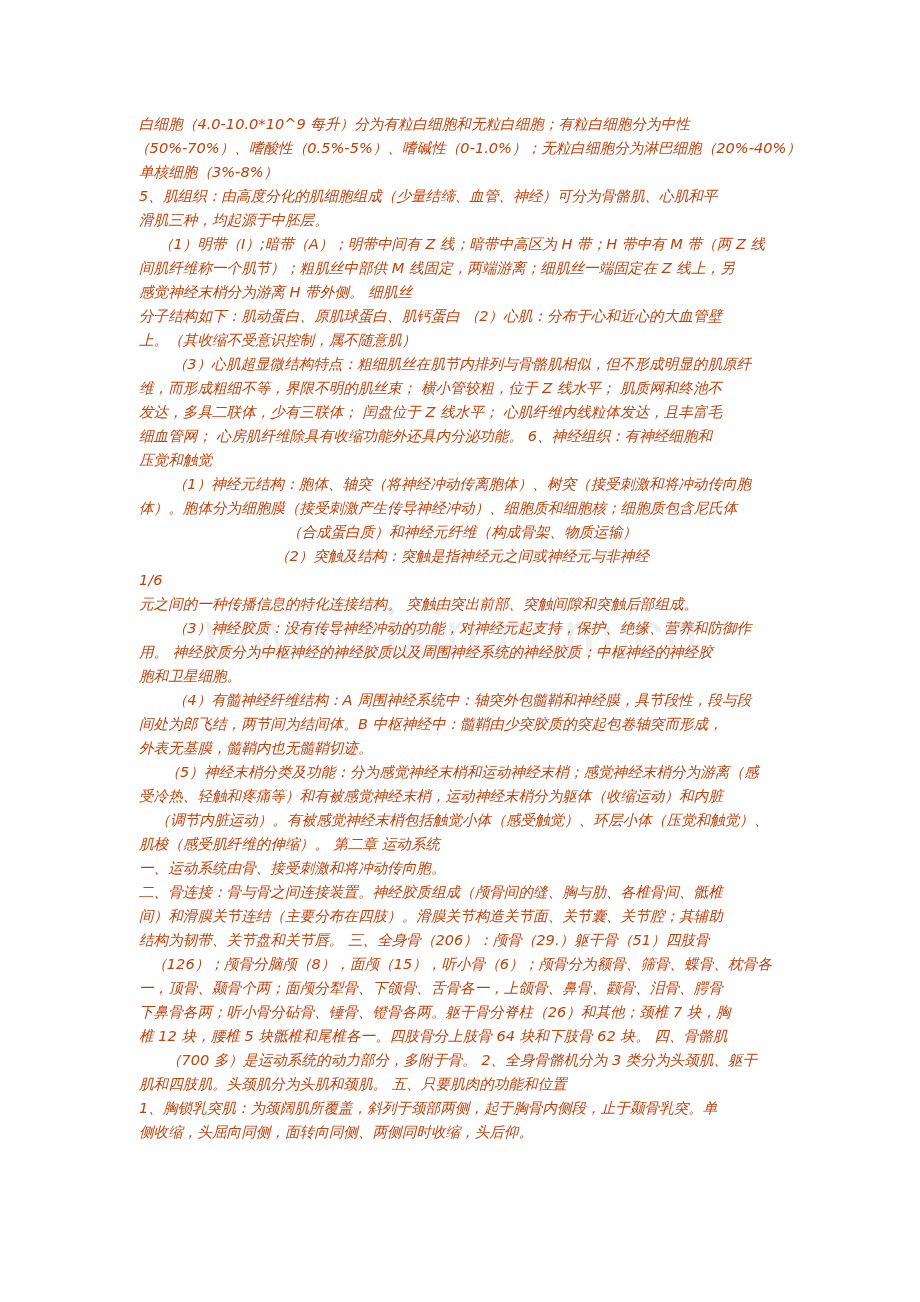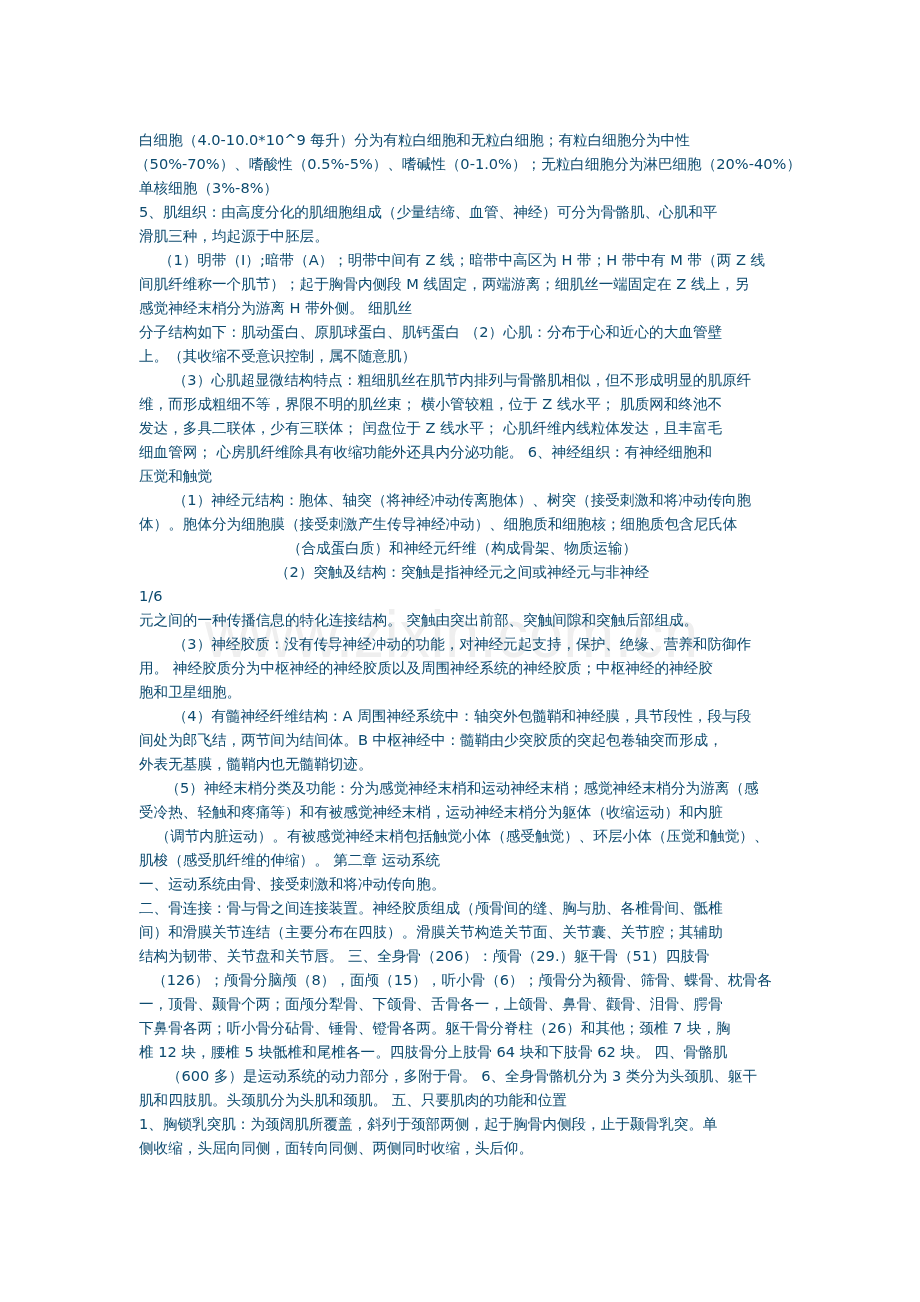--- a/index.html
+++ b/index.html
@@ -1,20 +1,20 @@
 <!DOCTYPE html>
 <html><head>
 <meta charset="utf-8">
 <style>
   html, body { margin: 0; padding: 0; background: #ffffff; }
   body { width: 920px; height: 1302px; position: relative; overflow: hidden; }
   .page {
-    position: absolute; left: 139px; top: 128px; width: 650px;
+    position: absolute; left: 139px; top: 112px; width: 650px;
     font-family: "DejaVu Sans", "Liberation Sans", sans-serif;
-    font-size: 14.6px; line-height: 24px; color: #0c4a6e;
+    font-size: 14.6px; line-height: 24px; color: #c2410c; font-style: italic;
   }
   .line { white-space: nowrap; height: 24px; overflow: visible; }
   .line.indent { margin-left: -4px; text-align: center; }
   .watermark {
     position: absolute; left: 205px; top: 596px;
     font-family: "Liberation Sans", sans-serif; font-size: 66px;
     letter-spacing: 1px; color: #efefef; z-index: 0; white-space: nowrap;
     transform: scaleX(0.92); transform-origin: left top;
   }
   .page { z-index: 1; }
@@ -24,21 +24,21 @@
 
 <div class="watermark">www.zixin.com.cn</div>
 
 <div class="page">
   <div class="line">白细胞（4.0-10.0*10^9 每升）分为有粒白细胞和无粒白细胞；有粒白细胞分为中性</div>
   <div class="line indent">（50%-70%）、嗜酸性（0.5%-5%）、嗜碱性（0-1.0%）；无粒白细胞分为淋巴细胞（20%-40%）</div>
   <div class="line">单核细胞（3%-8%）</div>
   <div class="line">5、肌组织：由高度分化的肌细胞组成（少量结缔、血管、神经）可分为骨骼肌、心肌和平</div>
   <div class="line">滑肌三种，均起源于中胚层。</div>
   <div class="line indent">（1）明带（I）;暗带（A）；明带中间有 Z 线；暗带中高区为 H 带；H 带中有 M 带（两 Z 线</div>
-  <div class="line">间肌纤维称一个肌节）；起于胸骨内侧段 M 线固定，两端游离；细肌丝一端固定在 Z 线上，另</div>
+  <div class="line">间肌纤维称一个肌节）；粗肌丝中部供 M 线固定，两端游离；细肌丝一端固定在 Z 线上，另</div>
   <div class="line">感觉神经末梢分为游离 H 带外侧。  细肌丝</div>
   <div class="line">分子结构如下：肌动蛋白、原肌球蛋白、肌钙蛋白  （2）心肌：分布于心和近心的大血管壁</div>
   <div class="line">上。（其收缩不受意识控制，属不随意肌）</div>
   <div class="line indent">（3）心肌超显微结构特点：粗细肌丝在肌节内排列与骨骼肌相似，但不形成明显的肌原纤</div>
   <div class="line">维，而形成粗细不等，界限不明的肌丝束；  横小管较粗，位于 Z 线水平；  肌质网和终池不</div>
   <div class="line">发达，多具二联体，少有三联体；  闰盘位于 Z 线水平；  心肌纤维内线粒体发达，且丰富毛</div>
   <div class="line">细血管网；  心房肌纤维除具有收缩功能外还具内分泌功能。  6、神经组织：有神经细胞和</div>
   <div class="line">压觉和触觉</div>
   <div class="line indent">（1）神经元结构：胞体、轴突（将神经冲动传离胞体）、树突（接受刺激和将冲动传向胞</div>
   <div class="line">体）。胞体分为细胞膜（接受刺激产生传导神经冲动）、细胞质和细胞核；细胞质包含尼氏体</div>
@@ -57,17 +57,17 @@
   <div class="line indent">（调节内脏运动）。有被感觉神经末梢包括触觉小体（感受触觉）、环层小体（压觉和触觉）、</div>
   <div class="line">肌梭（感受肌纤维的伸缩）。  第二章  运动系统</div>
   <div class="line">一、运动系统由骨、接受刺激和将冲动传向胞。</div>
   <div class="line">二、骨连接：骨与骨之间连接装置。神经胶质组成（颅骨间的缝、胸与肋、各椎骨间、骶椎</div>
   <div class="line">间）和滑膜关节连结（主要分布在四肢）。滑膜关节构造关节面、关节囊、关节腔；其辅助</div>
   <div class="line">结构为韧带、关节盘和关节唇。  三、全身骨（206）：颅骨（29.）躯干骨（51）四肢骨</div>
   <div class="line indent">（126）；颅骨分脑颅（8），面颅（15），听小骨（6）；颅骨分为额骨、筛骨、蝶骨、枕骨各</div>
   <div class="line">一，顶骨、颞骨个两；面颅分犁骨、下颌骨、舌骨各一，上颌骨、鼻骨、颧骨、泪骨、腭骨</div>
   <div class="line">下鼻骨各两；听小骨分砧骨、锤骨、镫骨各两。躯干骨分脊柱（26）和其他；颈椎 7 块，胸</div>
   <div class="line">椎 12 块，腰椎 5 块骶椎和尾椎各一。四肢骨分上肢骨 64 块和下肢骨 62 块。  四、骨骼肌</div>
-  <div class="line indent">（600 多）是运动系统的动力部分，多附于骨。  6、全身骨骼机分为 3 类分为头颈肌、躯干</div>
+  <div class="line indent">（700 多）是运动系统的动力部分，多附于骨。  2、全身骨骼机分为 3 类分为头颈肌、躯干</div>
   <div class="line">肌和四肢肌。头颈肌分为头肌和颈肌。  五、只要肌肉的功能和位置</div>
   <div class="line">1、胸锁乳突肌：为颈阔肌所覆盖，斜列于颈部两侧，起于胸骨内侧段，止于颞骨乳突。单</div>
   <div class="line">侧收缩，头屈向同侧，面转向同侧、两侧同时收缩，头后仰。</div>
 </div>
 
 </body></html>

